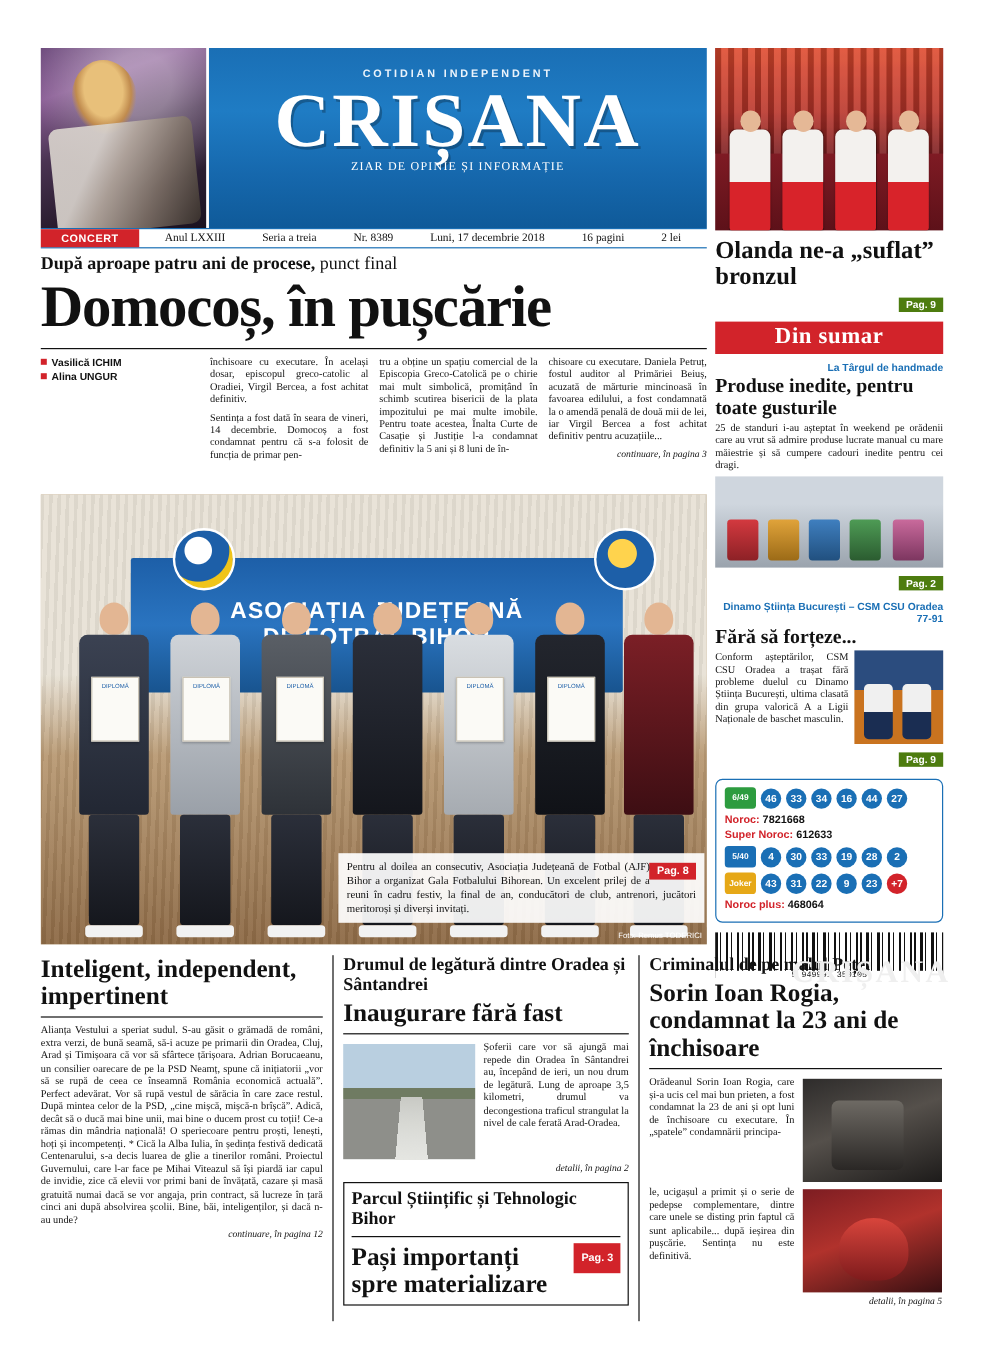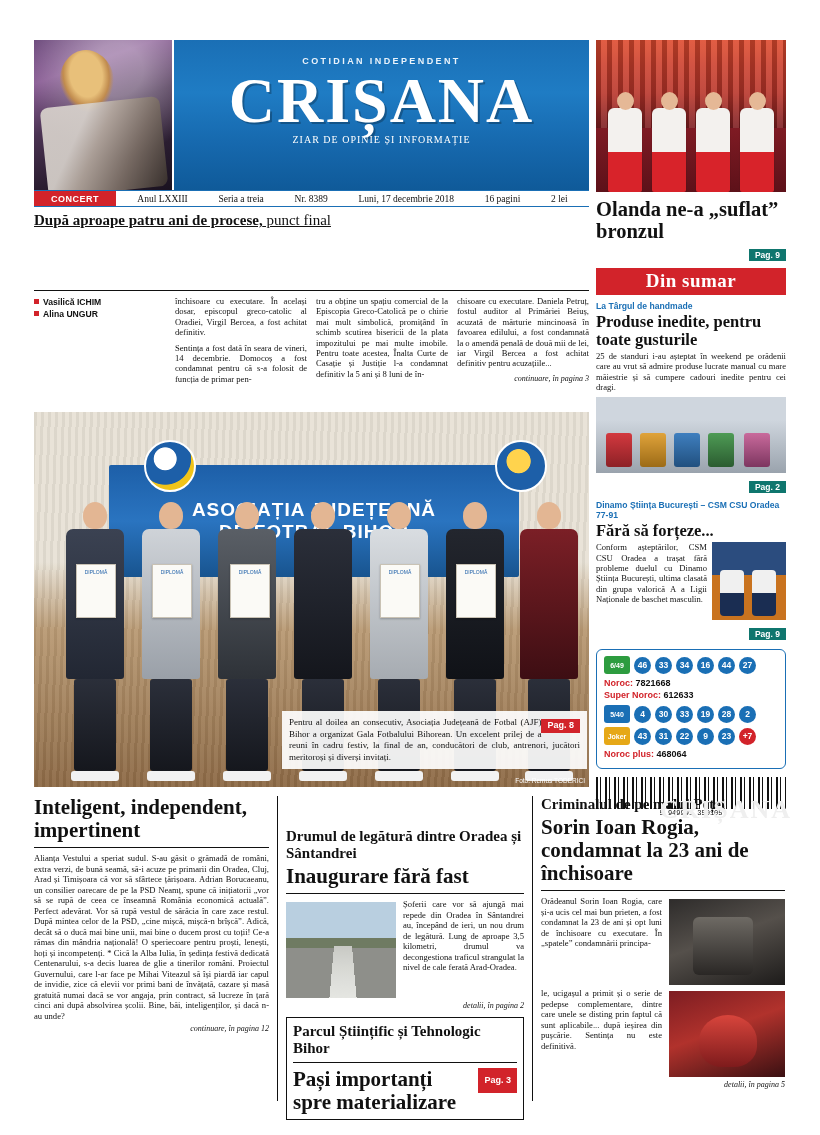--- a/index.html
+++ b/index.html
@@ -76,21 +76,21 @@
     width:82px; height:15px; background:#d2232a; color:#fff;
     font-family:"Liberation Sans", sans-serif; font-size:9px; font-weight:bold;
     display:flex; align-items:center; justify-content:center; letter-spacing:.5px;
   }
   .infobar .fields { flex:1; display:flex; justify-content:space-around; padding:0 6px; }
   .infobar .fields span { white-space:nowrap; }
 
   
   .deck {
     position:absolute; left:34px; top:212px; width:555px;
-    font-size:15px; font-family:"Liberation Serif", serif;text-decoration:underline;
+    font-size:15px; font-family:"Liberation Serif", serif;
   }
   .deck b { font-weight:bold; }
   .headline {
     position:absolute; left:34px; top:230px; width:555px;
     font-family:"Liberation Serif", serif; font-weight:bold;
     font-size:49px; line-height:52px; letter-spacing:-1px;
   }
   .hr-thin { position:absolute; left:34px; top:290px; width:555px; height:1px; background:#111; }
 
   
@@ -184,30 +184,30 @@
   }
   .rail-photo .pl i{
     position:absolute; left:9px; top:-16px; width:17px;height:18px;border-radius:50%;
     background:#e5b896;
   }
   .rail-h1{
     font-family:"Liberation Serif", serif; font-weight:bold;
     font-size:20.5px; line-height:22px; margin:6px 0 0 0;
   }
   .pag-badge{
-    display:inline-block; background:#0f766e; color:#fff;
+    display:inline-block; background:#4d7c0f; color:#fff;
     font-family:"Liberation Sans", sans-serif; font-size:8.5px; font-weight:bold;
     padding:1px 6px;
   }
   .din-sumar{
     margin-top:6px; background:#d2232a; color:#fff; text-align:center;
     font-family:"Liberation Serif", serif; font-weight:bold; font-size:19px;
     padding:2px 0 3px 0; letter-spacing:.5px;
   }
-  .rail-kicker{ color:#1a6fb5; font-family:"Liberation Sans", sans-serif; font-size:8.6px; font-weight:bold; margin-top:6px; line-height:10px;}
+  .rail-kicker{ color:#1a6fb5; font-family:"Liberation Sans", sans-serif; font-size:8.6px; font-weight:bold; margin-top:6px; line-height:10px;text-align:right;}
   .rail-h2{ font-family:"Liberation Serif", serif; font-weight:bold; font-size:16.5px; line-height:17.5px; margin-top:2px;}
   .rail-body{ font-size:8.6px; line-height:10.4px; text-align:justify; margin-top:3px; }
   .rail-img-handmade{
     width:190px;height:76px;margin-top:4px;position:relative;overflow:hidden;
     background:linear-gradient(180deg,#cfd6de 0 30%, #9aa3ad 100%);
   }
   .rail-img-handmade .b{
     position:absolute;bottom:6px;width:26px;height:34px;border-radius:3px;
   }
   .rail-img-basket{
@@ -252,21 +252,21 @@
   }
   .barcode .num{
     position:absolute; bottom:-2px; left:0; width:100%; text-align:center;
     font-family:"Liberation Mono", monospace; font-size:7px; background:#fff;
   }
 
   
   .bottom { position:absolute; left:34px; top:796px; width:752px; height:305px; display:flex; gap:0; }
   .vrule{ width:1px; background:#111; margin:0 8px; }
   .col-a{ width:235px; }
-  .col-b{ width:238px;margin-top:32px; }
+  .col-b{ width:238px; }
   .col-c{ width:244px; }
   .sec-h{
     font-family:"Liberation Serif", serif; font-weight:bold; font-size:21px; line-height:23px;
   }
   .sec-h.small{ font-size:15px; line-height:17px; }
   .sec-rule{ height:1px; background:#111; margin:5px 0 5px 0; }
   .body-sm{ font-size:8.6px; line-height:10.5px; text-align:justify; }
   .italic-right{ text-align:right; font-style:italic; font-size:8px; margin-top:3px; }
   .road-img{
     width:110px;height:96px; float:left; margin:3px 7px 3px 0;
@@ -329,20 +329,21 @@
       <span>Nr. 8389</span>
       <span>Luni, 17 decembrie 2018</span>
       <span>16 pagini</span>
       <span>2 lei</span>
     </div>
   </div>
 
   <div class="deck">
     <b>După aproape patru ani de procese,</b><span> punct final</span>
   </div>
+  <div class="headline">Domocoș, în pușcărie</div>
   <div class="hr-thin"></div>
 
   <div class="lead-cols">
     <div class="lead-col">
       <div class="byline">
         <div>Vasilică ICHIM</div>
         <div>Alina UNGUR</div>
       </div>
     </div>
     <div class="lead-col">

